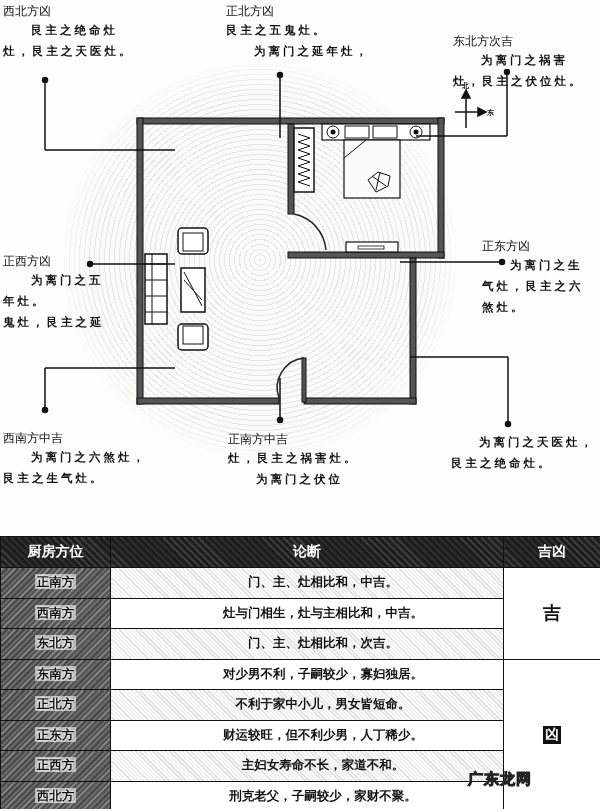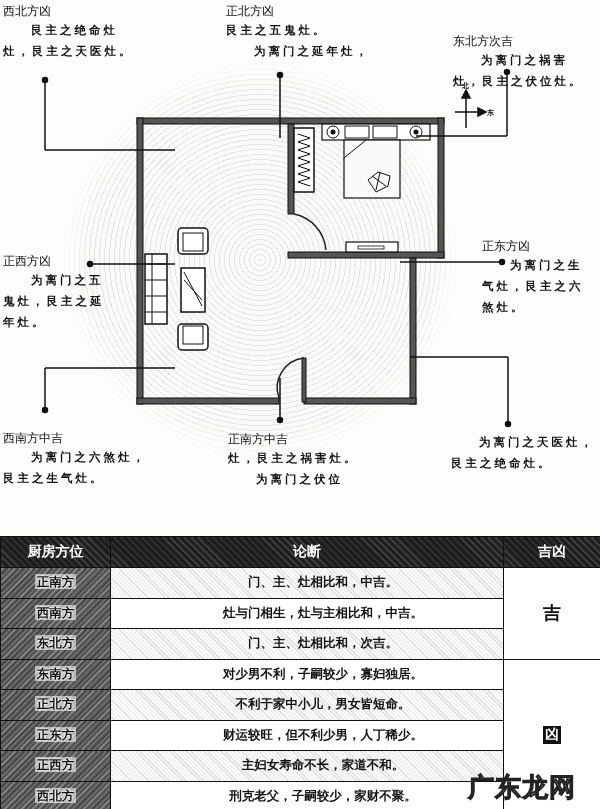--- a/index.html
+++ b/index.html
@@ -36,21 +36,21 @@
       background-image: repeating-linear-gradient(135deg, #3a3a3a 0 1px, #9a9a9a 1px 2px, #585858 2px 4px);
       text-shadow: 0 0 3px #fff, 0 0 2px #fff, 0 0 1px #fff;
     }
     td.dir span { background: rgba(255,255,255,0.55); padding: 0 2px; }
     td.verdict { text-align: center; color: #111; background: #fff; padding-left: 32px; }
     td.verdict.shaded { background: #efefef; background-image: repeating-linear-gradient(45deg, #fff 0 2px, #d8d8d8 2px 3px); }
     td.result { text-align: center; background: #fff; border-left: 1.5px solid #111; border-right: 1.5px solid #111; }
     td.result .glyph { display: inline-block; font-size: 18px; font-weight: bold; color: #111; }
     td.result .glyph.boxed { background: #111; color: #fff; padding: 0 2px; font-size: 14px; }
     .watermark {
-      position: absolute; left: 468px; top: 770px; font-size: 26px; font-weight: bold; color: #fff;
+      position: absolute; left: 468px; top: 770px; font-size: 15px; font-weight: bold; color: #fff;
       -webkit-text-stroke: 1px #222; letter-spacing: 1px; white-space: nowrap;
     }
   </style>
 </head>
 <body>
 
 <div class="diagram">
   <div class="speckle"></div>
 
   <svg class="plan-svg" width="600" height="530" viewBox="0 0 600 530">
@@ -177,22 +177,22 @@
 
   <div class="label" style="left:453px; top:5px;margin-top:28px;">
     <div class="title">东北方次吉</div>
     <div class="desc indent">为离门之祸害</div>
     <div class="desc">灶，艮主之伏位灶。</div>
   </div>
 
   <div class="label" style="left:3px; top:253px;">
     <div class="title">正西方凶</div>
     <div class="desc indent">为离门之五</div>
+    <div class="desc">年灶。</div>
     <div class="desc">鬼灶，艮主之延</div>
-    <div class="desc">年灶。</div>
   </div>
 
   <div class="label" style="left:482px; top:238px;">
     <div class="title">正东方凶</div>
     <div class="desc indent">为离门之生</div>
     <div class="desc">气灶，艮主之六</div>
     <div class="desc">煞灶。</div>
   </div>
 
   <div class="label" style="left:3px; top:430px;">

